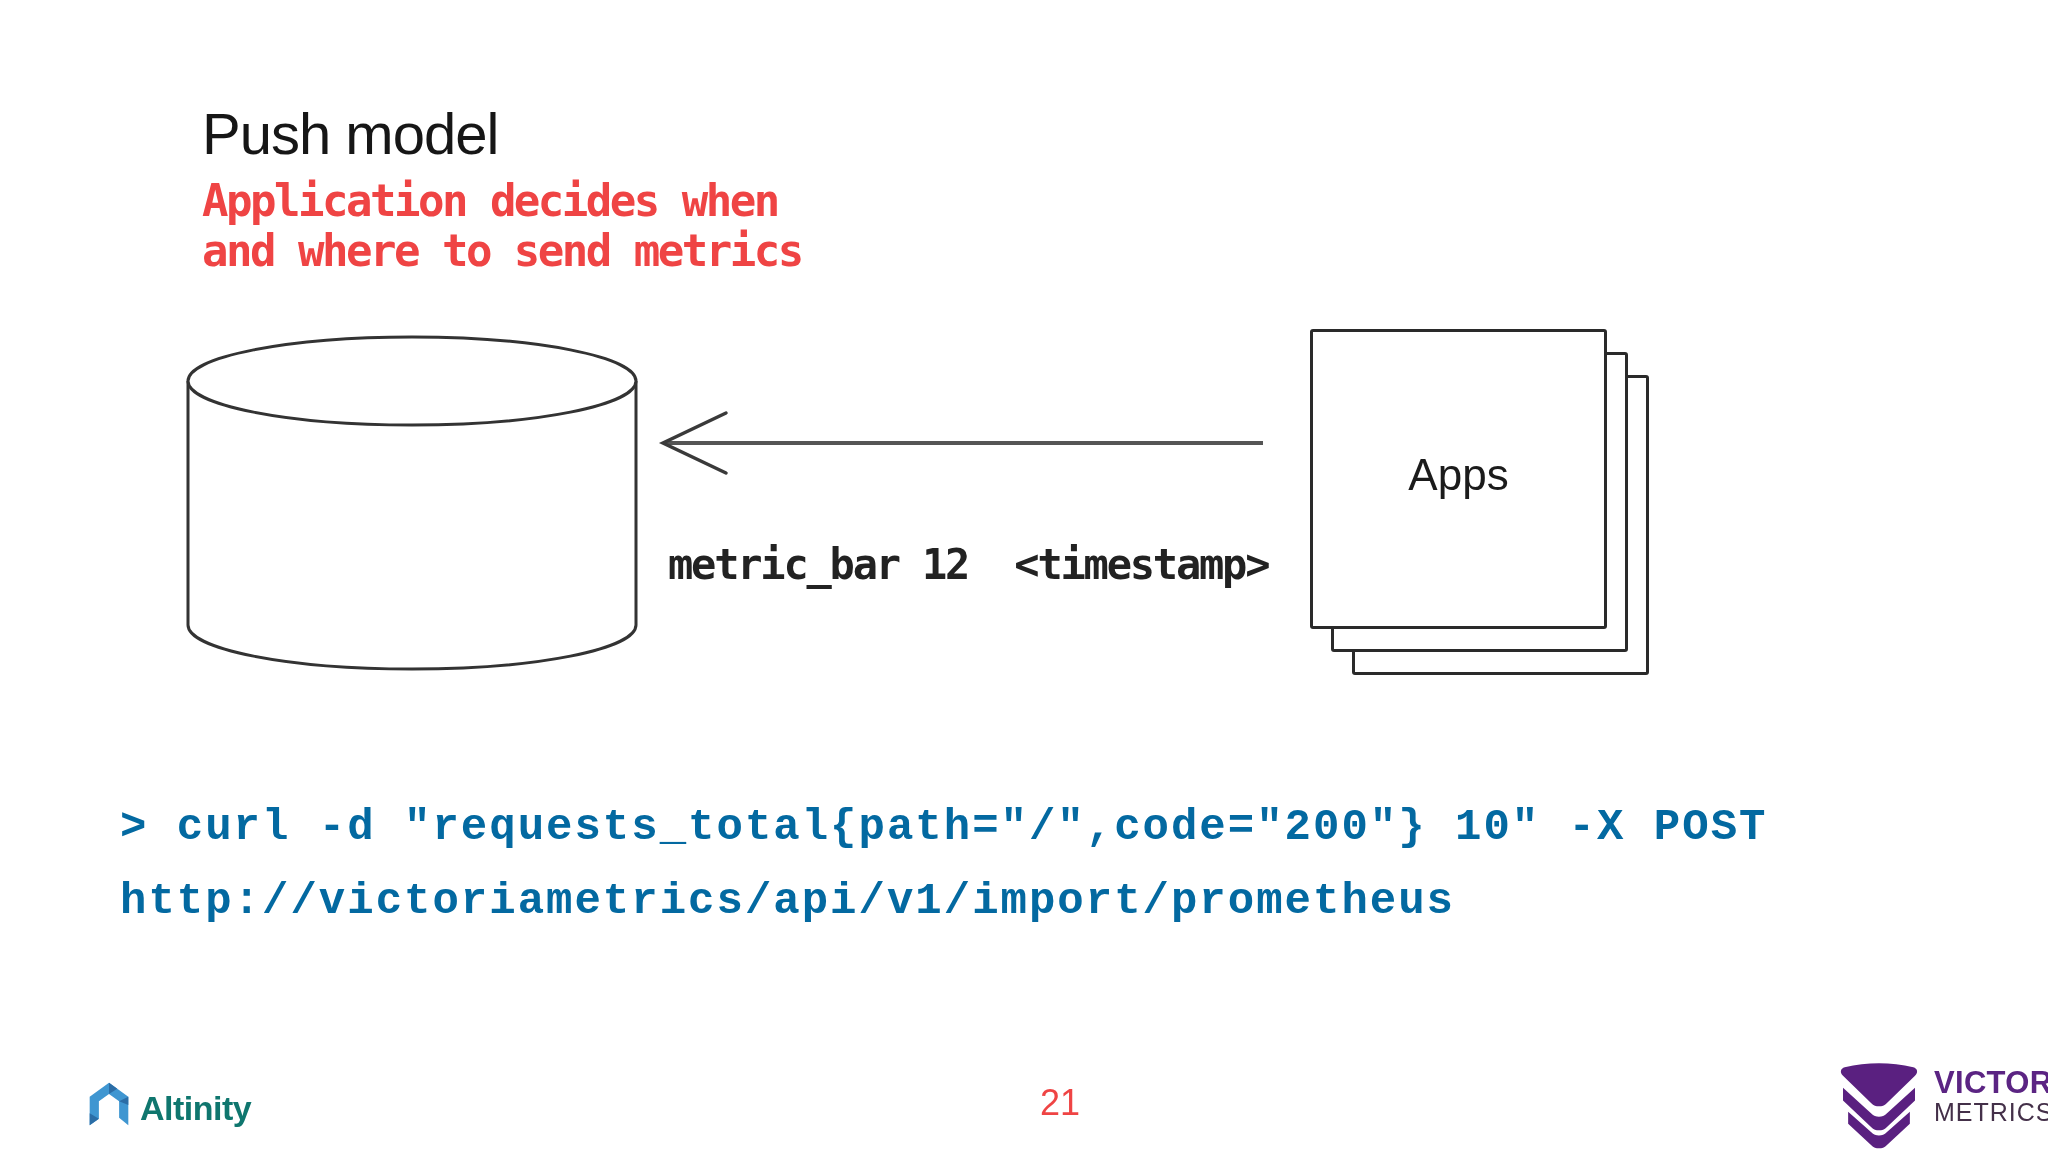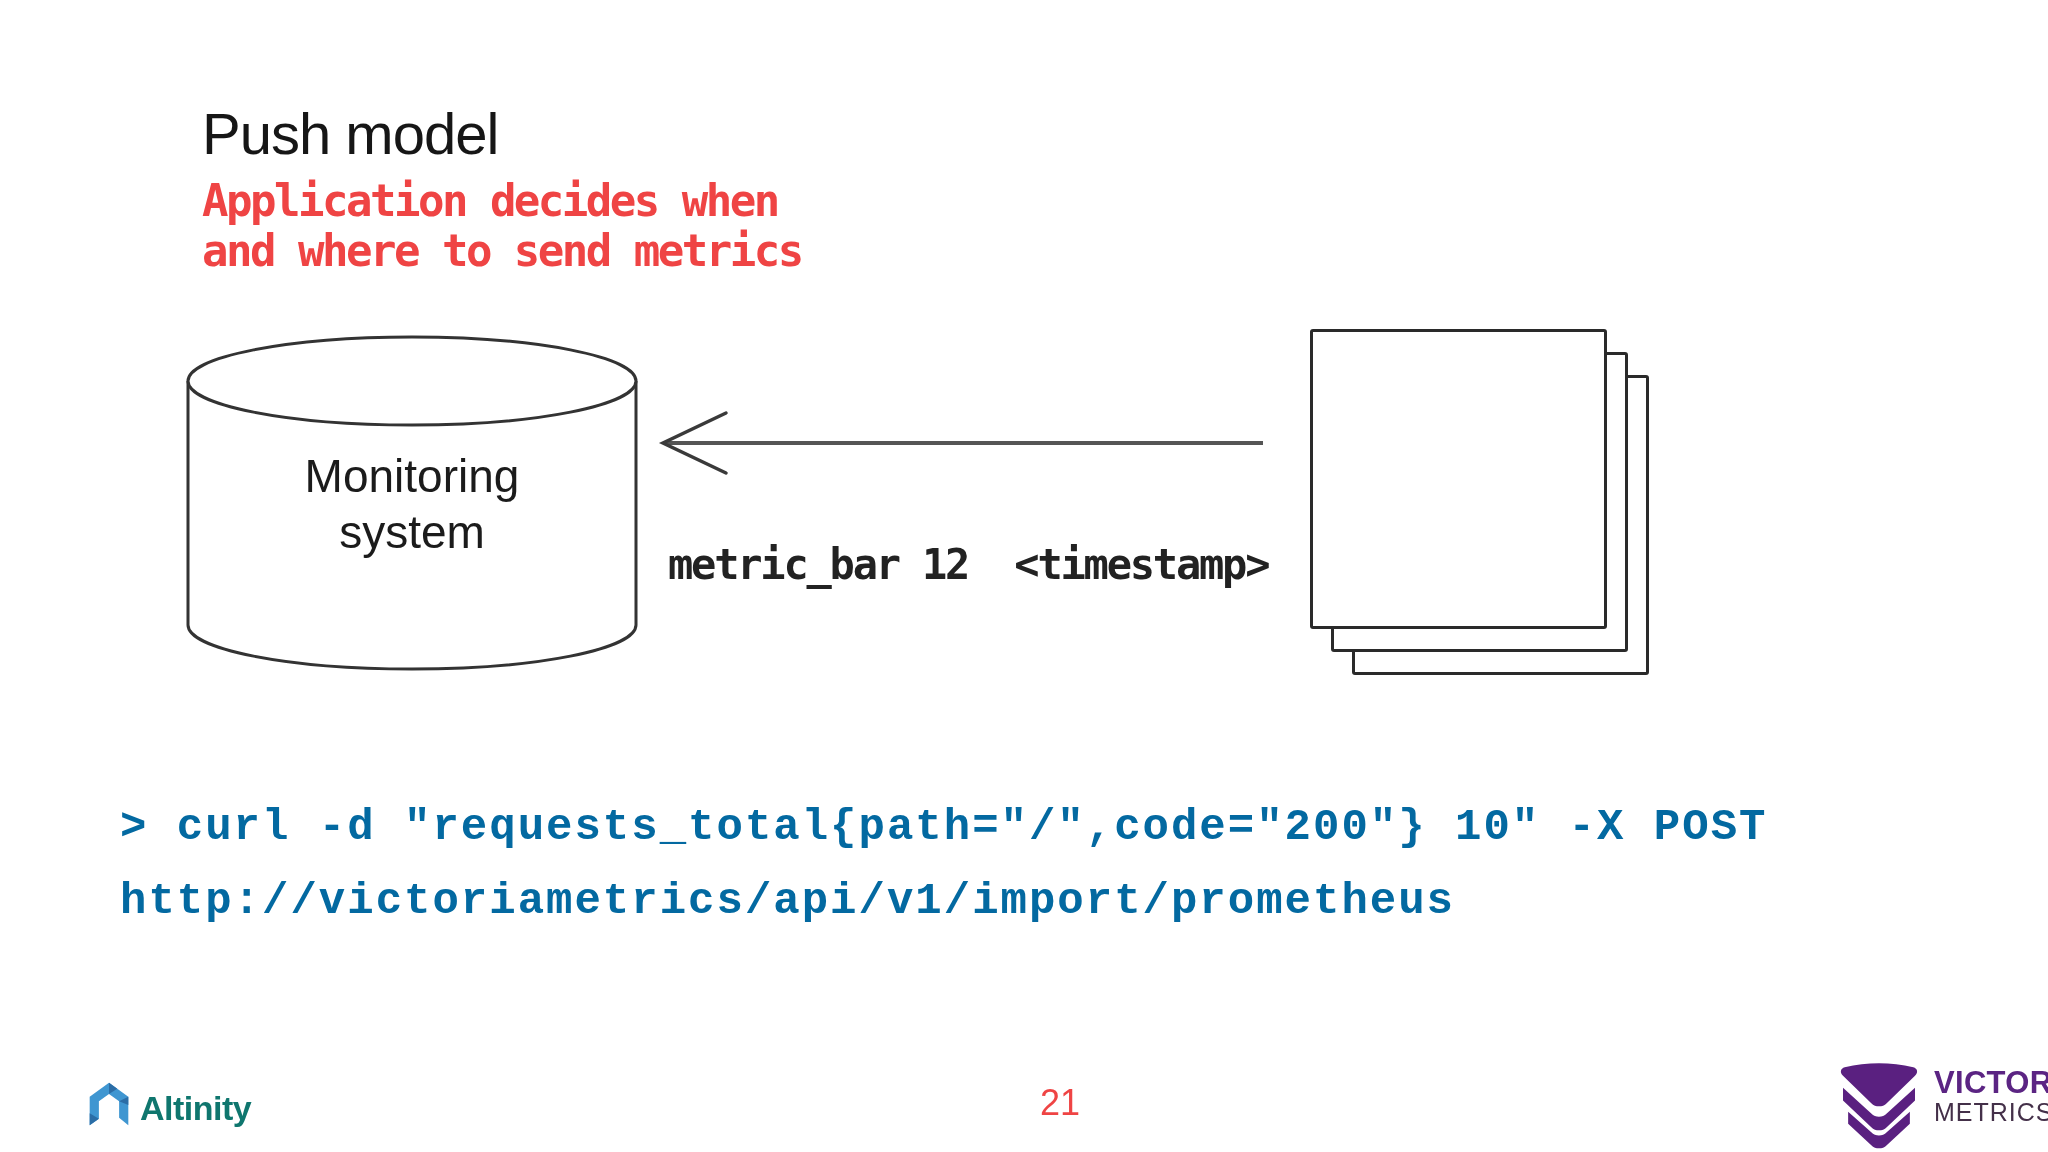--- a/index.html
+++ b/index.html
@@ -53,35 +53,32 @@
 <div id="slide">
 
   <div class="abs title">Push model</div>
   <div class="abs subtitle" style="top:176px;">Application decides when</div>
   <div class="abs subtitle" style="top:226px;">and where to send metrics</div>
 
   <svg class="abs" style="left:146px;top:333px;" width="460" height="345" viewBox="0 0 460 345">
     <path d="M6,48 L6,292 A224,44 0 0 0 454,292 L454,48" fill="#ffffff" stroke="#333333" stroke-width="3"></path>
     <ellipse cx="230" cy="48" rx="224" ry="44" fill="#ffffff" stroke="#333333" stroke-width="3"></ellipse>
   </svg>
-  <div class="abs cyl-label">
-    <div>Monitoring</div>
-    <div>system</div>
-  </div>
 
   <svg class="abs" style="left:600px;top:400px;" width="660" height="90" viewBox="0 0 660 90">
     <line x1="27" y1="43" x2="627" y2="43" stroke="#555555" stroke-width="4"></line>
     <path d="M90,13 L27,43 L90,73" fill="none" stroke="#3a3a3a" stroke-width="3.5" stroke-linecap="round"></path>
   </svg>
 
   <div class="abs metric-line" style="left:632px;top:540px;">metric_bar 12  &lt;timestamp&gt;</div>
 
   <div class="app-box" style="left:1316px;top:375px;"></div>
   <div class="app-box" style="left:1295px;top:352px;"></div>
   <div class="app-box" style="left:1274px;top:329px;"></div>
+  <div class="abs apps-label">Apps</div>
 
   <div class="abs code-line" style="top:802px;">&gt; curl -d "requests_total{path="/",code="200"} 10" -X POST</div>
   <div class="abs code-line" style="top:876px;">http://victoriametrics/api/v1/import/prometheus</div>
 
   <svg class="abs" style="left:50px;top:1080px;" width="46" height="48" viewBox="0 0 100 100">
     <path d="M8,96 L8,34 L50,4 L92,34 L92,96 L72,80 L72,44 L50,28 L28,44 L28,82 Z" fill="#3f96d1"></path>
     <polygon points="8,96 8,70 28,82" fill="#2b6da6"></polygon>
     <polygon points="50,4 68,17 50,28" fill="#2b6da6"></polygon>
     <polygon points="92,34 72,44 92,52" fill="#2b6da6"></polygon>
   </svg>

